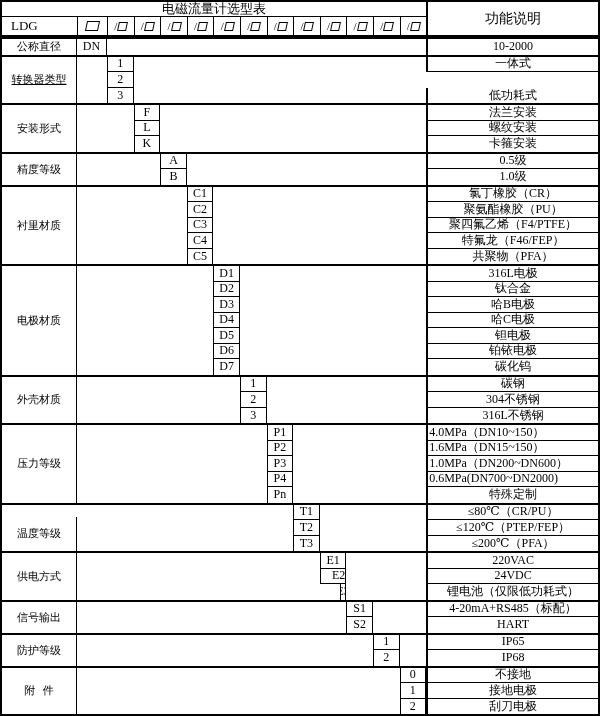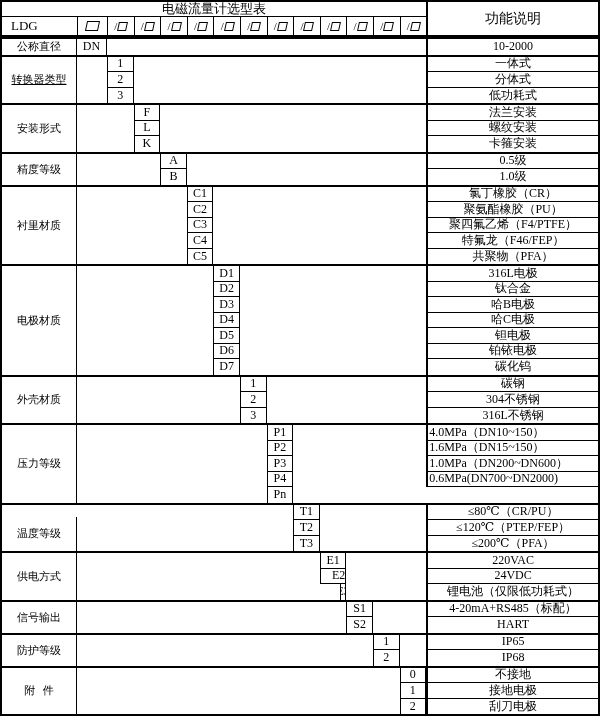--- a/index.html
+++ b/index.html
@@ -145,21 +145,20 @@
         <div class="code nobl" style="grid-area: 1 / 2;">DN</div>
         <div class="desc" style="grid-row: 1;">10-2000</div>
         <div class="fr" style="grid-area: 1 / 3 / 2 / 15;"></div>
       </div>
       <div class="group grid" style="flex-grow: 3; grid-template-rows: repeat(3, 1fr);">
         <div class="label" style="grid-row: 1 / 4; text-decoration: underline;">转换器类型</div>
         <div class="fl" style="grid-area: 1 / 2 / 4 / 3;"></div>
         <div class="code bb" style="grid-area: 1 / 3;">1</div>
         <div class="desc bb" style="grid-row: 1;">一体式</div>
         <div class="code bb" style="grid-area: 2 / 3;">2</div>
-        <div class="desc bb" style="grid-row: 2;">分体式</div>
         <div class="code" style="grid-area: 3 / 3;">3</div>
         <div class="desc" style="grid-row: 3;">低功耗式</div>
         <div class="fr" style="grid-area: 1 / 4 / 4 / 15;"></div>
       </div>
       <div class="group grid" style="flex-grow: 3; grid-template-rows: repeat(3, 1fr);">
         <div class="label" style="grid-row: 1 / 4;">安装形式</div>
         <div class="fl" style="grid-area: 1 / 2 / 4 / 4;"></div>
         <div class="code bb" style="grid-area: 1 / 4;">F</div>
         <div class="desc bb" style="grid-row: 1;">法兰安装</div>
         <div class="code bb" style="grid-area: 2 / 4;">L</div>
@@ -227,20 +226,21 @@
         <div class="fl" style="grid-area: 1 / 2 / 6 / 9;"></div>
         <div class="code bb" style="grid-area: 1 / 9;">P1</div>
         <div class="desc left bb" style="grid-row: 1;">4.0MPa（DN10~150）</div>
         <div class="code bb" style="grid-area: 2 / 9;">P2</div>
         <div class="desc left bb" style="grid-row: 2;">1.6MPa（DN15~150）</div>
         <div class="code bb" style="grid-area: 3 / 9;">P3</div>
         <div class="desc left bb" style="grid-row: 3;">1.0MPa（DN200~DN600）</div>
         <div class="code bb" style="grid-area: 4 / 9;">P4</div>
         <div class="desc left bb" style="grid-row: 4;">0.6MPa(DN700~DN2000)</div>
         <div class="code" style="grid-area: 5 / 9;">Pn</div>
+        <div class="desc" style="grid-row: 5;">特殊定制</div>
         <div class="fr" style="grid-area: 1 / 10 / 6 / 15;"></div>
       </div>
       <div class="group grid" style="flex-grow: 3; grid-template-rows: repeat(3, 1fr);">
         <div class="label" style="grid-row: 1 / 4; margin-top: 12px;">温度等级</div>
         <div class="fl" style="grid-area: 1 / 2 / 4 / 10;"></div>
         <div class="code bb" style="grid-area: 1 / 10;">T1</div>
         <div class="desc bb" style="grid-row: 1;">≤80℃（CR/PU）</div>
         <div class="code bb" style="grid-area: 2 / 10;">T2</div>
         <div class="desc bb" style="grid-row: 2;">≤120℃（PTEP/FEP）</div>
         <div class="code" style="grid-area: 3 / 10;">T3</div>

